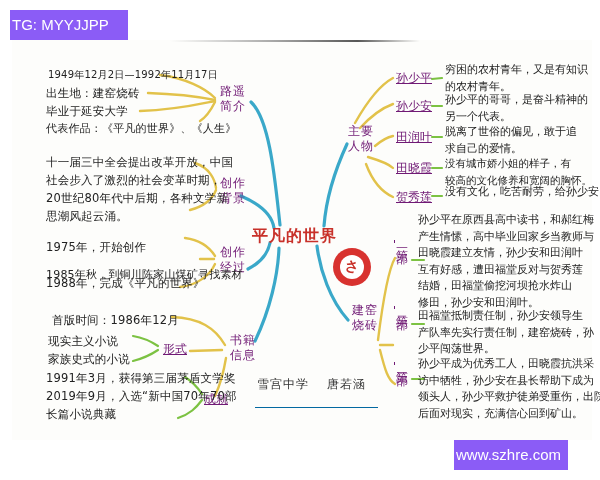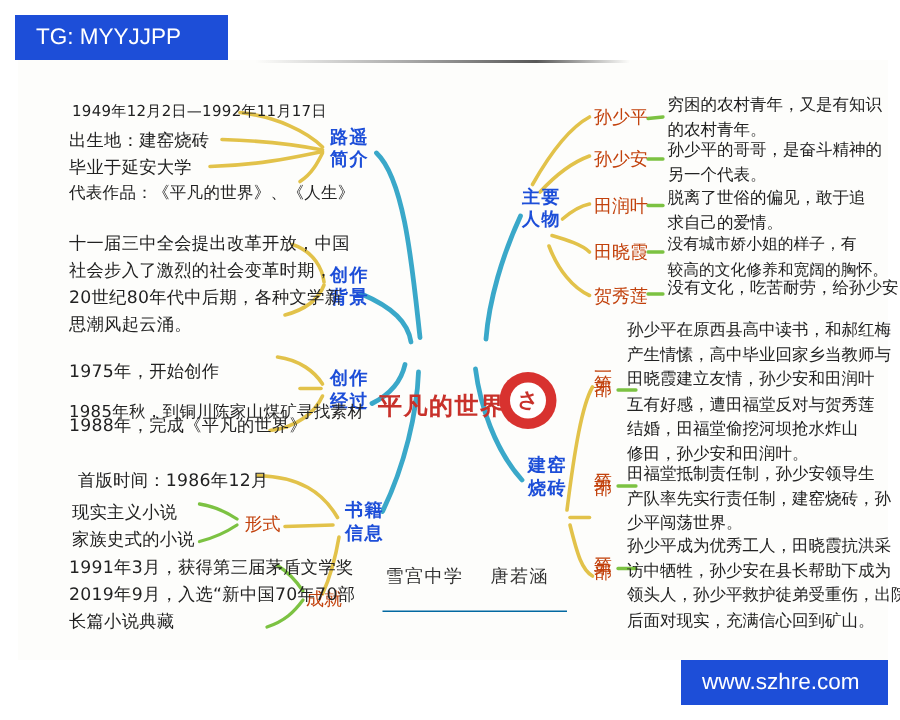--- a/index.html
+++ b/index.html
@@ -17,54 +17,55 @@
       background: linear-gradient(90deg, rgba(0,0,0,0) 0%, #888 40%, #111 75%, rgba(0,0,0,0) 100%);
       opacity: .7;
     }
     svg.links { position: absolute; left: 0; top: 0; width: 600px; height: 480px; }
     .txt {
       position: absolute; color: #222; font-size: 11.5px; line-height: 18px;
       white-space: nowrap; letter-spacing: 0.2px;
       font-family: "DejaVu Sans", sans-serif;
     }
     .branch {
-      position: absolute; color: #1d4ed8; font-size: 12px; line-height: 15px;
-      letter-spacing: 2px; white-space: nowrap; font-weight: bold;
+      position: absolute; color: #701a75; font-size: 12px; line-height: 15px;
+      letter-spacing: 2px; white-space: nowrap;
     }
     .sub {
-      position: absolute; color: #c2410c; font-size: 12px; line-height: 15px;
+      position: absolute; color: #701a75; font-size: 12px; line-height: 15px;
       white-space: nowrap;
+      text-decoration: underline;
     }
     .vert { writing-mode: vertical-rl; letter-spacing: 1px; font-size: 12px; }
     .title {
       position: absolute; left: 252px; top: 226px; color: #c8312a;
       font-size: 16px; font-weight: bold; letter-spacing: 1px;
-      font-family: "DejaVu Serif", serif; white-space: nowrap; margin-top: 35px;
+      font-family: "DejaVu Serif", serif; white-space: nowrap;
     }
     .badge {
       position: absolute; left: 333px; top: 248px; width: 38px; height: 38px;
       border-radius: 50%; background: #d8322f;
       display: flex; align-items: center; justify-content: center;
     }
     .badge-inner {
       width: 24px; height: 24px; border-radius: 50%; background: #fff;
       color: #c8312a; font-size: 14px; font-weight: bold;
       display: flex; align-items: center; justify-content: center;
       font-family: "DejaVu Serif", serif;
     }
     .signature {
       position: absolute; left: 255px; top: 376px; color: #333; font-size: 12px;
       white-space: nowrap; letter-spacing: 1px;
       border-bottom: 1px solid #0369a1; padding: 0 12px 14px 2px;
     }
     .signature span + span { margin-left: 18px; }
     .wm {
-      position: absolute; background: #1d4ed8; color: #fff;
+      position: absolute; background: #8b5cf6; color: #fff;
       font-family: "Liberation Sans", sans-serif; font-size: 15px;
-      padding: 0 14px; height: 30px; line-height: 30px; white-space: nowrap;
+      padding: 0 2px; height: 30px; line-height: 30px; white-space: nowrap;
     }
     .wm-tl { left: 10px; top: 10px; width: 114px; }
     .wm-br { left: 454px; top: 440px; width: 110px; }
     .desc { position: absolute; color: #222; font-size: 11px; line-height: 16.5px; white-space: nowrap; }
   </style>
 </head>
 <body>
 
 <div class="paper"></div>
 <div class="topline"></div>

